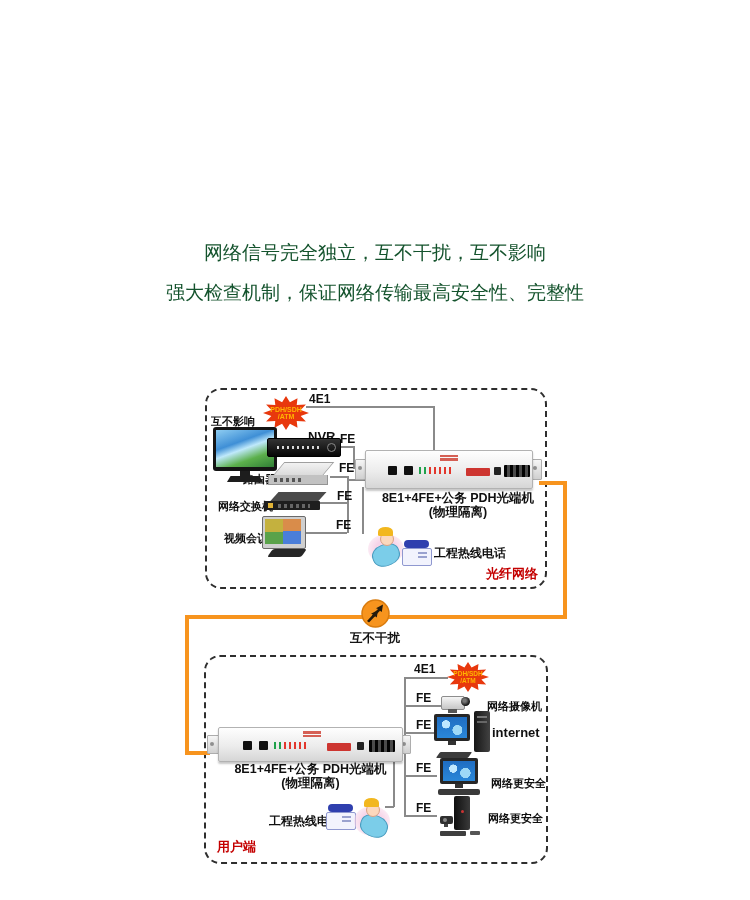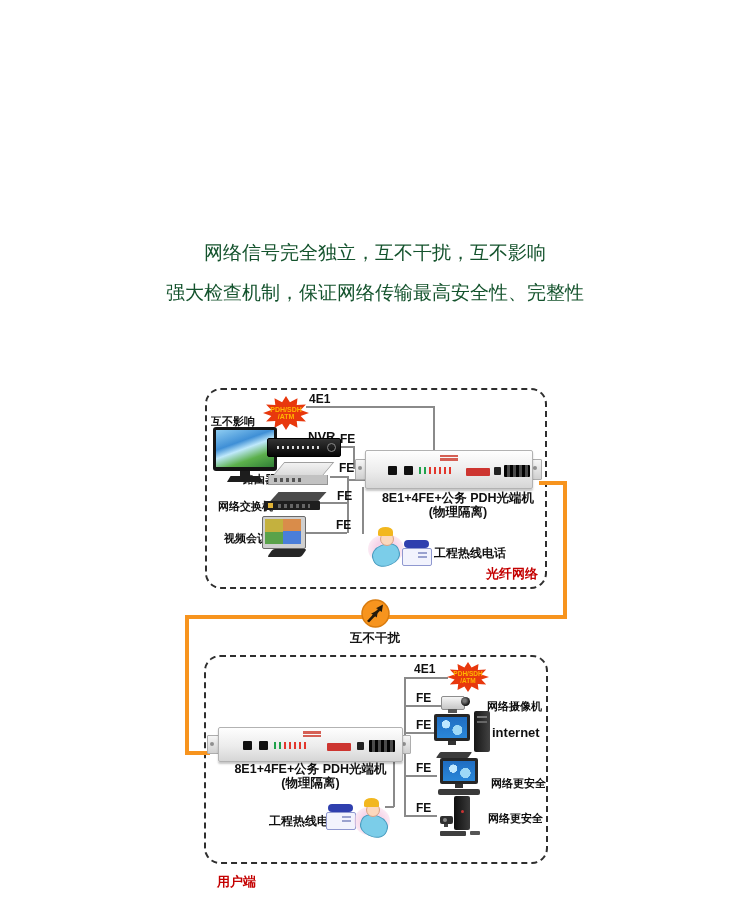--- a/index.html
+++ b/index.html
@@ -164,21 +164,21 @@
   <div class="tag" style="left:414px;top:662px;">4E1</div>
   <div class="tag" style="left:416px;top:691px;">FE</div>
   <div class="tag" style="left:416px;top:718px;">FE</div>
   <div class="tag" style="left:416px;top:761px;">FE</div>
   <div class="tag" style="left:416px;top:801px;">FE</div>
   <div class="cn" style="left:487px;top:699px;">网络摄像机</div>
   <div class="lat" style="left:492px;top:725px;">internet</div>
   <div class="cn" style="left:491px;top:776px;">网络更安全</div>
   <div class="cn" style="left:488px;top:811px;">网络更安全</div>
   <div class="cn" style="left:269px;top:813px;font-size:12px;">工程热线电话</div>
-  <div class="zone" style="left:217px;top:838px;margin-top:35px;">用户端</div>
+  <div class="zone" style="left:217px;top:838px;">用户端</div>
 
   <div class="ear" style="left:207px;top:735px;height:17px;"></div>
   <div class="ear" style="left:399px;top:735px;height:17px;"></div>
   <div class="mux" style="left:218px;top:727px;width:183px;height:33px;">
     <div class="mlogo" style="left:84px;top:3px;"></div>
     <div class="sq" style="left:24px;top:13px;"></div>
     <div class="sq" style="left:40px;top:13px;"></div>
     <div class="ledg" style="left:55px;top:14px;"></div>
     <div class="ledr" style="left:65px;top:14px;"></div>
     <div class="sticker" style="left:108px;top:15px;"></div>

